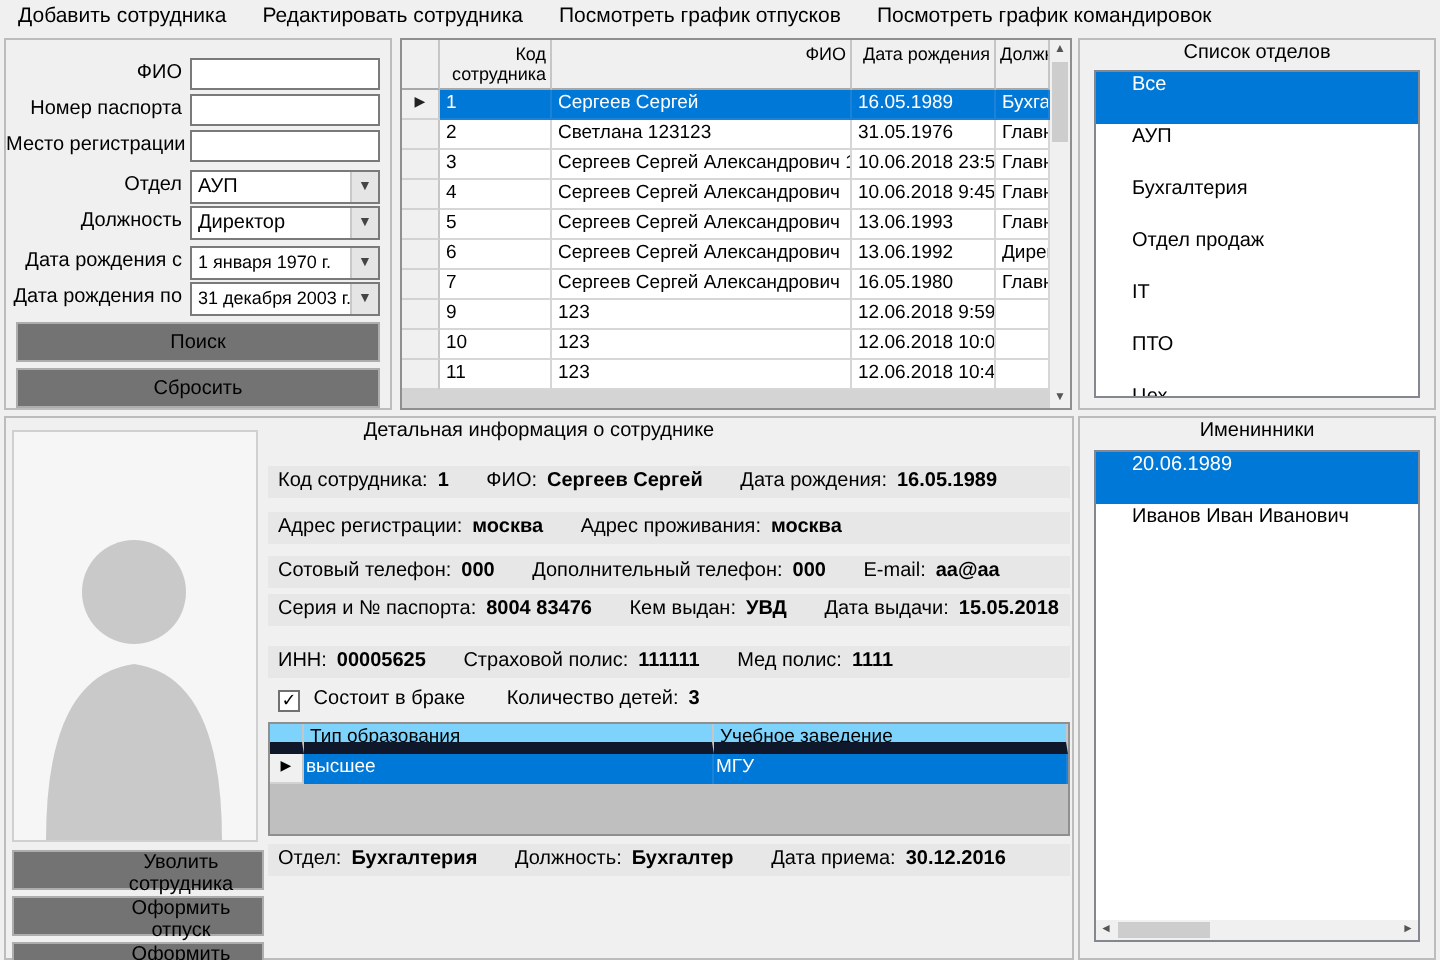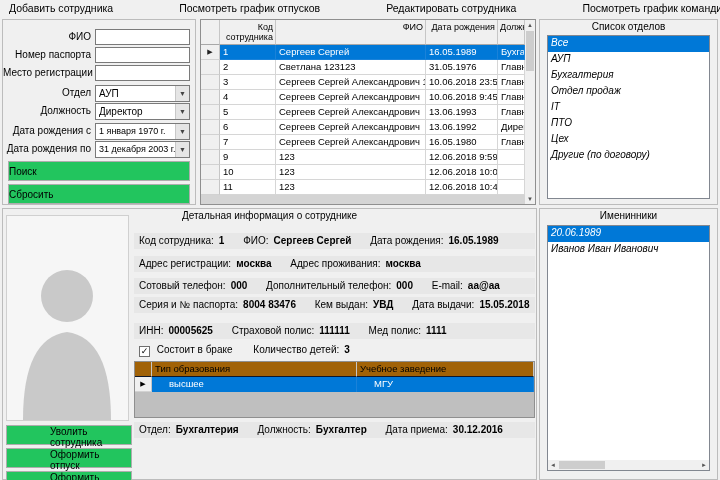--- a/index.html
+++ b/index.html
@@ -1,35 +1,35 @@
 <!DOCTYPE html>
 <html><head>
 <meta charset="utf-8">
 <style>
   * { margin:0; padding:0; box-sizing:border-box; }
   body { font-family:"Liberation Sans", sans-serif; background:#fff; }
   .app { position:relative; width:720px; height:480px; background:#f0f0f0; overflow:hidden; color:#000; font-size:10.5px; }
 
   
-  .menubar { position:absolute; left:0; top:0; width:574px; height:17px; background:#f0f0f0; display:flex; align-items:center;gap:48px; }
+  .menubar { position:absolute; left:0; top:0; width:574px; height:17px; background:#f0f0f0; display:flex; align-items:center; }
   .menu-item { padding:0 9px; height:17px; line-height:17px; font-size:10.5px; white-space:nowrap; cursor:default; }
 
   
   .panel { position:absolute; background:#f0f0f0; border:1px solid #bcbcbc; }
   .panel-title { position:absolute; left:0; right:0; top:1px; text-align:center; font-size:10px; }
 
   
   .search-panel { left:2px; top:19px; width:194px; height:186px; }
   .form-row { position:absolute; left:0; width:192px; height:17px; }
   .f-label { position:absolute; left:0; top:2px; width:88px; text-align:right; font-size:10px; white-space:nowrap; }
   .f-input { position:absolute; left:92px; top:0; width:95px; height:16px; border:1px solid #7a7a7a; background:#fff; font-family:inherit; font-size:10px; padding:0 2px; }
   .combo, .datepick { position:absolute; left:92px; top:0; width:95px; height:17px; border:1px solid #7a7a7a; background:#fff; font-size:10px; line-height:15px; padding-left:3px; white-space:nowrap; overflow:hidden; cursor:default; }
   .datepick { font-size:9px; }
   .combo-arrow { position:absolute; right:0; top:0; width:14px; height:100%; background:#e5e5e5; border-left:1px solid #c8c8c8; text-align:center; font-size:7px; line-height:15px; color:#444; }
-  .btn { position:absolute; background:#22c55e; border:1px solid #adadad; font-family:inherit; font-size:10px; color:#000; text-align:left; cursor:default; }
+  .btn { position:absolute; background:#737373; border:1px solid #adadad; font-family:inherit; font-size:10px; color:#000; text-align:center; cursor:default; }
   .search-btn { left:5px; width:182px; height:20px; }
 
   
   .grid { position:absolute; left:200px; top:19px; width:336px; height:186px; border:1px solid #8f8f8f; background:#d4d4d4; overflow:hidden; }
   .grid-body { position:absolute; left:0; top:0; right:10px; bottom:0; overflow:hidden; }
   .grid-header { display:flex; height:25px; }
   .gh { background:#f0f0f0; border-right:1px solid #c6c6c6; border-bottom:1px solid #a8a8a8; font-size:9px; line-height:10px; padding:2px 2px; overflow:hidden;text-align:right; }
   .corner { width:19px; flex:none; }
   .col-code { width:56px; flex:none; }
   .col-fio { width:150px; flex:none; }
@@ -43,55 +43,55 @@
   .sb-arrow { height:10px; line-height:10px; }
   .sb-arrow.bottom { margin-top:auto; }
   .sb-thumb { width:8px; height:40px; background:#cdcdcd; margin-top:1px; }
 
   
   .dept-panel { left:539px; top:19px; width:179px; height:186px; }
   .bday-panel { left:539px; top:208px; width:179px; height:272px; }
   .listbox { position:absolute; background:#fff; border:1px solid #828790; overflow:hidden; }
   .dept-list { left:7px; top:15px; width:163px; height:164px; }
   .bday-list { left:7px; top:16px; width:163px; height:246px; }
-  .list-item { height:16px; line-height:13px; padding:0 3px; font-size:10px; white-space:nowrap; overflow:hidden; cursor:default;font-style:italic; }
+  .list-item { height:26px; line-height:13px; padding:0 18px; font-size:10px; white-space:nowrap; overflow:hidden; cursor:default; }
   .list-item.selected { background:#0078d7; color:#fff; }
   .hscroll { position:absolute; left:0; right:0; bottom:0; height:10px; background:#f0f0f0; display:flex; align-items:center; font-size:6px; color:#555; }
   .hs-arrow { width:10px; text-align:center; }
   .hs-arrow.right { margin-left:auto; }
   .hs-thumb { width:46px; height:8px; background:#cdcdcd; margin-left:1px; }
 
   
   .details-panel { left:2px; top:208px; width:535px; height:272px; }
   .photo-box { position:absolute; left:3px; top:6px; width:123px; height:206px; background:#f6f6f6; border:1px solid #d0d0d0; }
   .action-btn { left:3px; width:126px; height:20px;padding-left:43px; }
   .d-row { position:absolute; left:131px; width:401px; height:16px; background:#e7e7e7; font-size:10px; line-height:16px; white-space:nowrap; overflow:hidden; padding-left:5px; }
   .d-row .lbl { margin-right:5px; }
   .d-row .val { font-weight:bold; margin-right:16px; }
   .checkbox { display:inline-block; width:11px; height:11px; background:#fff; border:1px solid #707070; font-size:9px; line-height:9px; text-align:center; vertical-align:-1px; margin-right:4px; }
   .checkbox.checked::after { content:"✓"; }
   .edu-grid { position:absolute; left:131px; top:152px; width:401px; height:57px; border:1px solid #8f8f8f; background:#bfbfbf; overflow:hidden; }
   .edu-header { display:flex; height:15px; }
-  .eh { background:#a16207; border-right:1px solid #c6c6c6; border-bottom:1px solid #0f172a; font-size:9.5px; line-height:13px; padding:0 3px; overflow:hidden; }
+  .eh { background:#7dd3fc; border-right:1px solid #c6c6c6; border-bottom:6px solid #0f172a; font-size:9.5px; line-height:13px; padding:0 3px; overflow:hidden; }
   .e-rh { width:17px; flex:none; }
   .e-col1 { width:205px; flex:none; }
   .e-col2 { flex:1; min-width:0; }
   .edu-row { display:flex; height:15px; font-size:9.5px; }
   .edu-row .rh2 { width:17px; flex:none; background:#f0f0f0; border-right:1px solid #c6c6c6; border-bottom:1px solid #d2d2d2; text-align:center; font-size:7px; line-height:14px; }
-  .ec { padding:0 17px; line-height:14px; background:#0078d7; color:#fff; border-right:1px solid #1a82d9; white-space:nowrap; overflow:hidden; }
+  .ec { padding:0 1px; line-height:14px; background:#0078d7; color:#fff; border-right:1px solid #1a82d9; white-space:nowrap; overflow:hidden; }
 </style>
 </head>
 <body>
 
 <div class="app">
 
   <div class="menubar">
     <div class="menu-item">Добавить сотрудника</div>
+    <div class="menu-item">Редактировать сотрудника</div>
     <div class="menu-item">Посмотреть график отпусков</div>
-    <div class="menu-item">Редактировать сотрудника</div>
     <div class="menu-item">Посмотреть график командировок</div>
   </div>
 
   <div class="panel search-panel">
     <div class="form-row" style="top:9px">
       <span class="f-label">ФИО</span>
       <input class="f-input" value="" style="">
     </div>
     <div class="form-row" style="top:27px">
       <span class="f-label">Номер паспорта</span>

